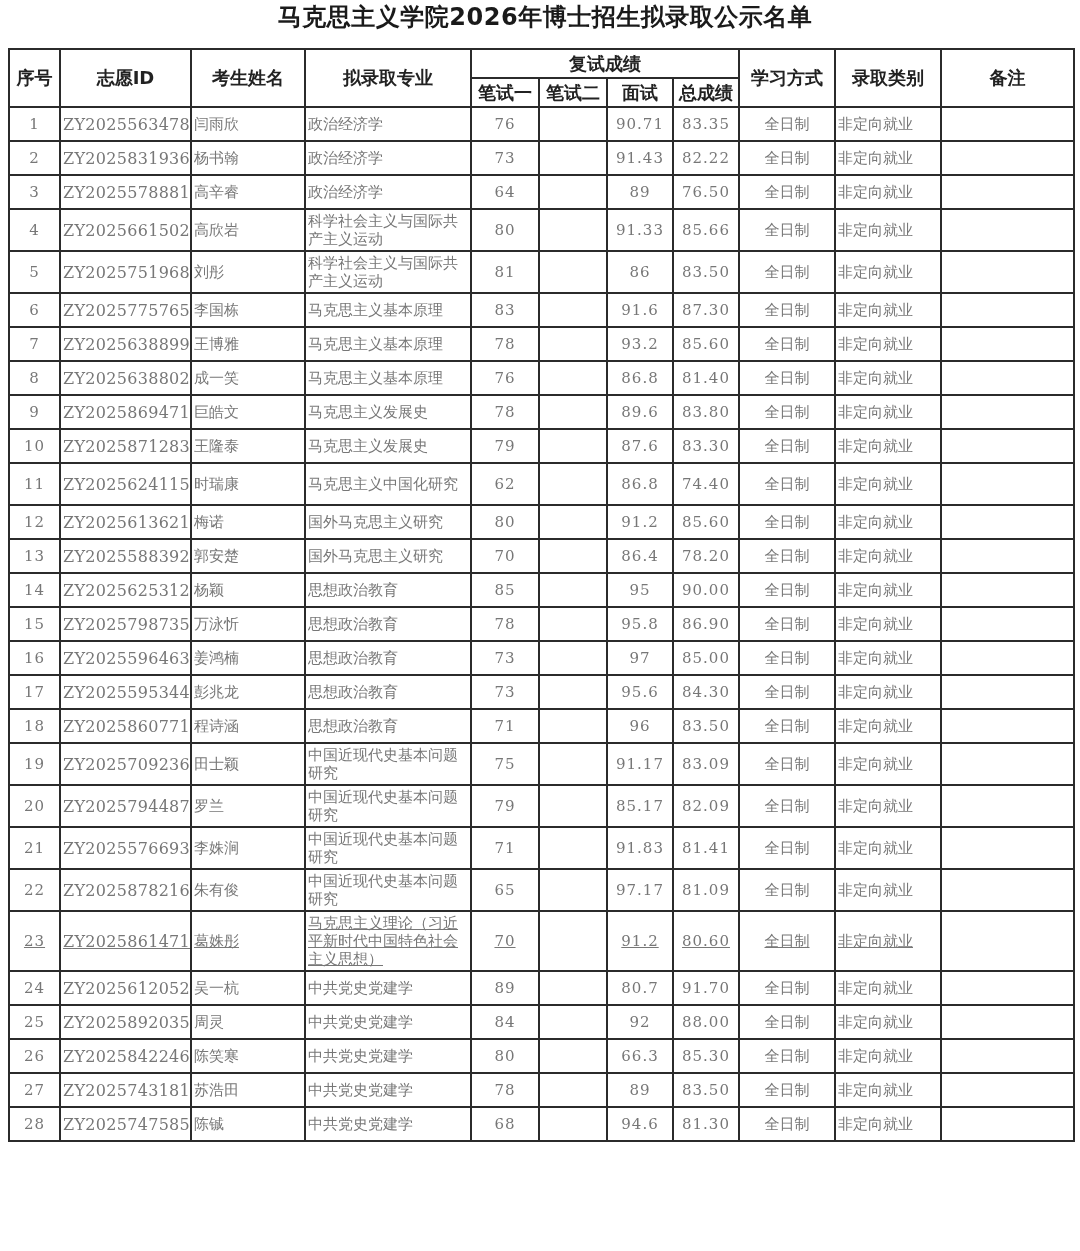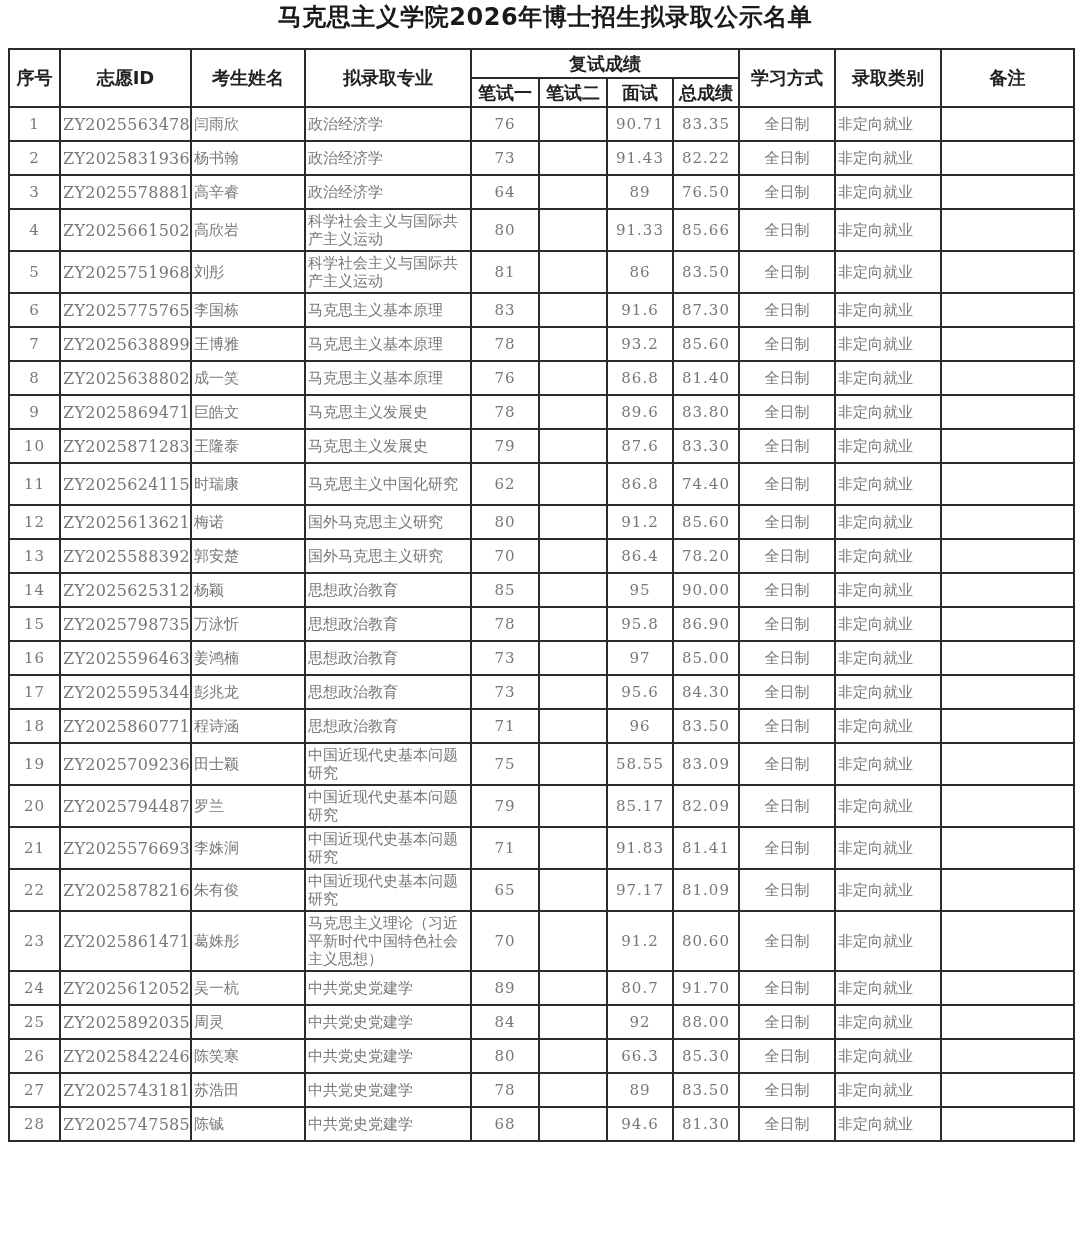--- a/index.html
+++ b/index.html
@@ -12,21 +12,21 @@
   th.h-sub { height: 26px; font-size: 17px; }
   th.h-main { height: 56px; }
   td { color: #777; font-size: 15px; line-height: 17px; }
   td.c { text-align: center; }
   td.l { text-align: left; }
   td.num { font-family: "DejaVu Serif", "Liberation Serif", serif; letter-spacing: 1px; }
   td.id { font-family: "DejaVu Serif", "Liberation Serif", serif; font-size: 16px; letter-spacing: 0.3px; text-align: left; padding-left: 5px; }
   td.major { font-size: 15px; line-height: 18px; word-break: break-all; padding-left: 2px; margin-top: 6px; }
   tr.r1 td { height: 32px; }
   tr.r2 td { height: 40px; }
-  tr.r3 td { height: 58px; }
+  tr.r3 td { height: 58px; text-decoration: underline; }
 </style>
 </head>
 <body>
 
 <div class="title">马克思主义学院2026年博士招生拟录取公示名单</div>
 
 <table class="roster">
   <colgroup>
     <col style="width:51px">
     <col style="width:131px">
@@ -293,21 +293,21 @@
         <td class="l">非定向就业</td>
         <td class="l"></td>
       </tr>
       <tr class="r2">
         <td class="c num">19</td>
         <td class="id">ZY2025709236</td>
         <td class="l">田士颖</td>
         <td class="l major">中国近现代史基本问题研究</td>
         <td class="c num">75</td>
         <td class="c num"></td>
-        <td class="c num">58.55</td>
+        <td class="c num">91.17</td>
         <td class="c num">83.09</td>
         <td class="c">全日制</td>
         <td class="l">非定向就业</td>
         <td class="l"></td>
       </tr>
       <tr class="r2">
         <td class="c num">20</td>
         <td class="id">ZY2025794487</td>
         <td class="l">罗兰</td>
         <td class="l major">中国近现代史基本问题研究</td>

